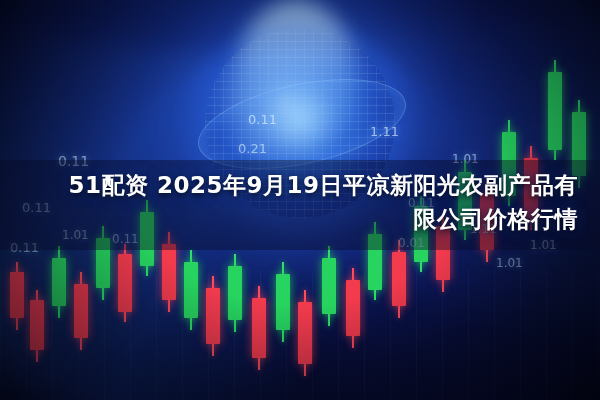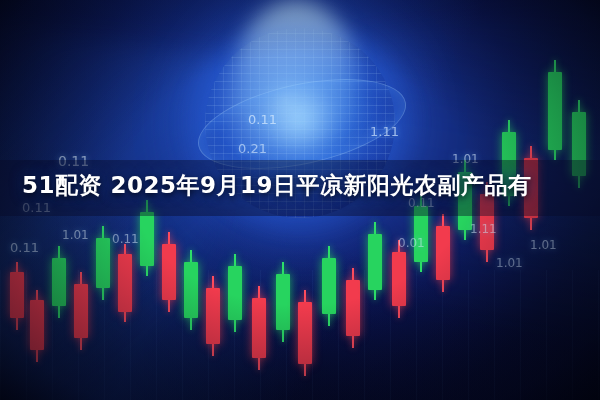--- a/index.html
+++ b/index.html
@@ -132,21 +132,21 @@
 
   
   .headline-band {
     position: absolute;
     left: 0;
     top: 160px;
     width: 600px;
     padding: 8px 22px 14px 22px;
     box-sizing: border-box;
     background: rgba(6,10,38,0.42);
-    text-align: left;
+    text-align: right;
   }
   .headline {
     color: #ffffff;
     font-size: 23px;
     line-height: 34px;
     font-weight: bold;
     letter-spacing: 0.5px;
     text-shadow: 0 2px 6px rgba(0,0,0,0.85), 0 0 14px rgba(20,60,160,0.7);
     font-family: "DejaVu Sans", "Liberation Sans", sans-serif;
   }
@@ -286,15 +286,16 @@
       <div class="pricetag" style="left: 470px; top: 222px; font-size: 12px; opacity: 0.65;">1.11</div>
       <div class="pricetag" style="left: 398px; top: 236px; font-size: 12px; opacity: 0.6;">0.01</div>
       <div class="pricetag" style="left: 530px; top: 238px; font-size: 12px; opacity: 0.65;">1.01</div>
       <div class="pricetag" style="left: 496px; top: 256px; font-size: 12px; opacity: 0.6;">1.01</div>
     </div>
 
   <div class="vignette"></div>
 
   <div class="headline-band">
     <div class="headline">51配资 2025年9月19日平凉新阳光农副产品有</div>
+    <div class="headline">限公司价格行情</div>
   </div>
 
 </div>
 
 </body></html>

